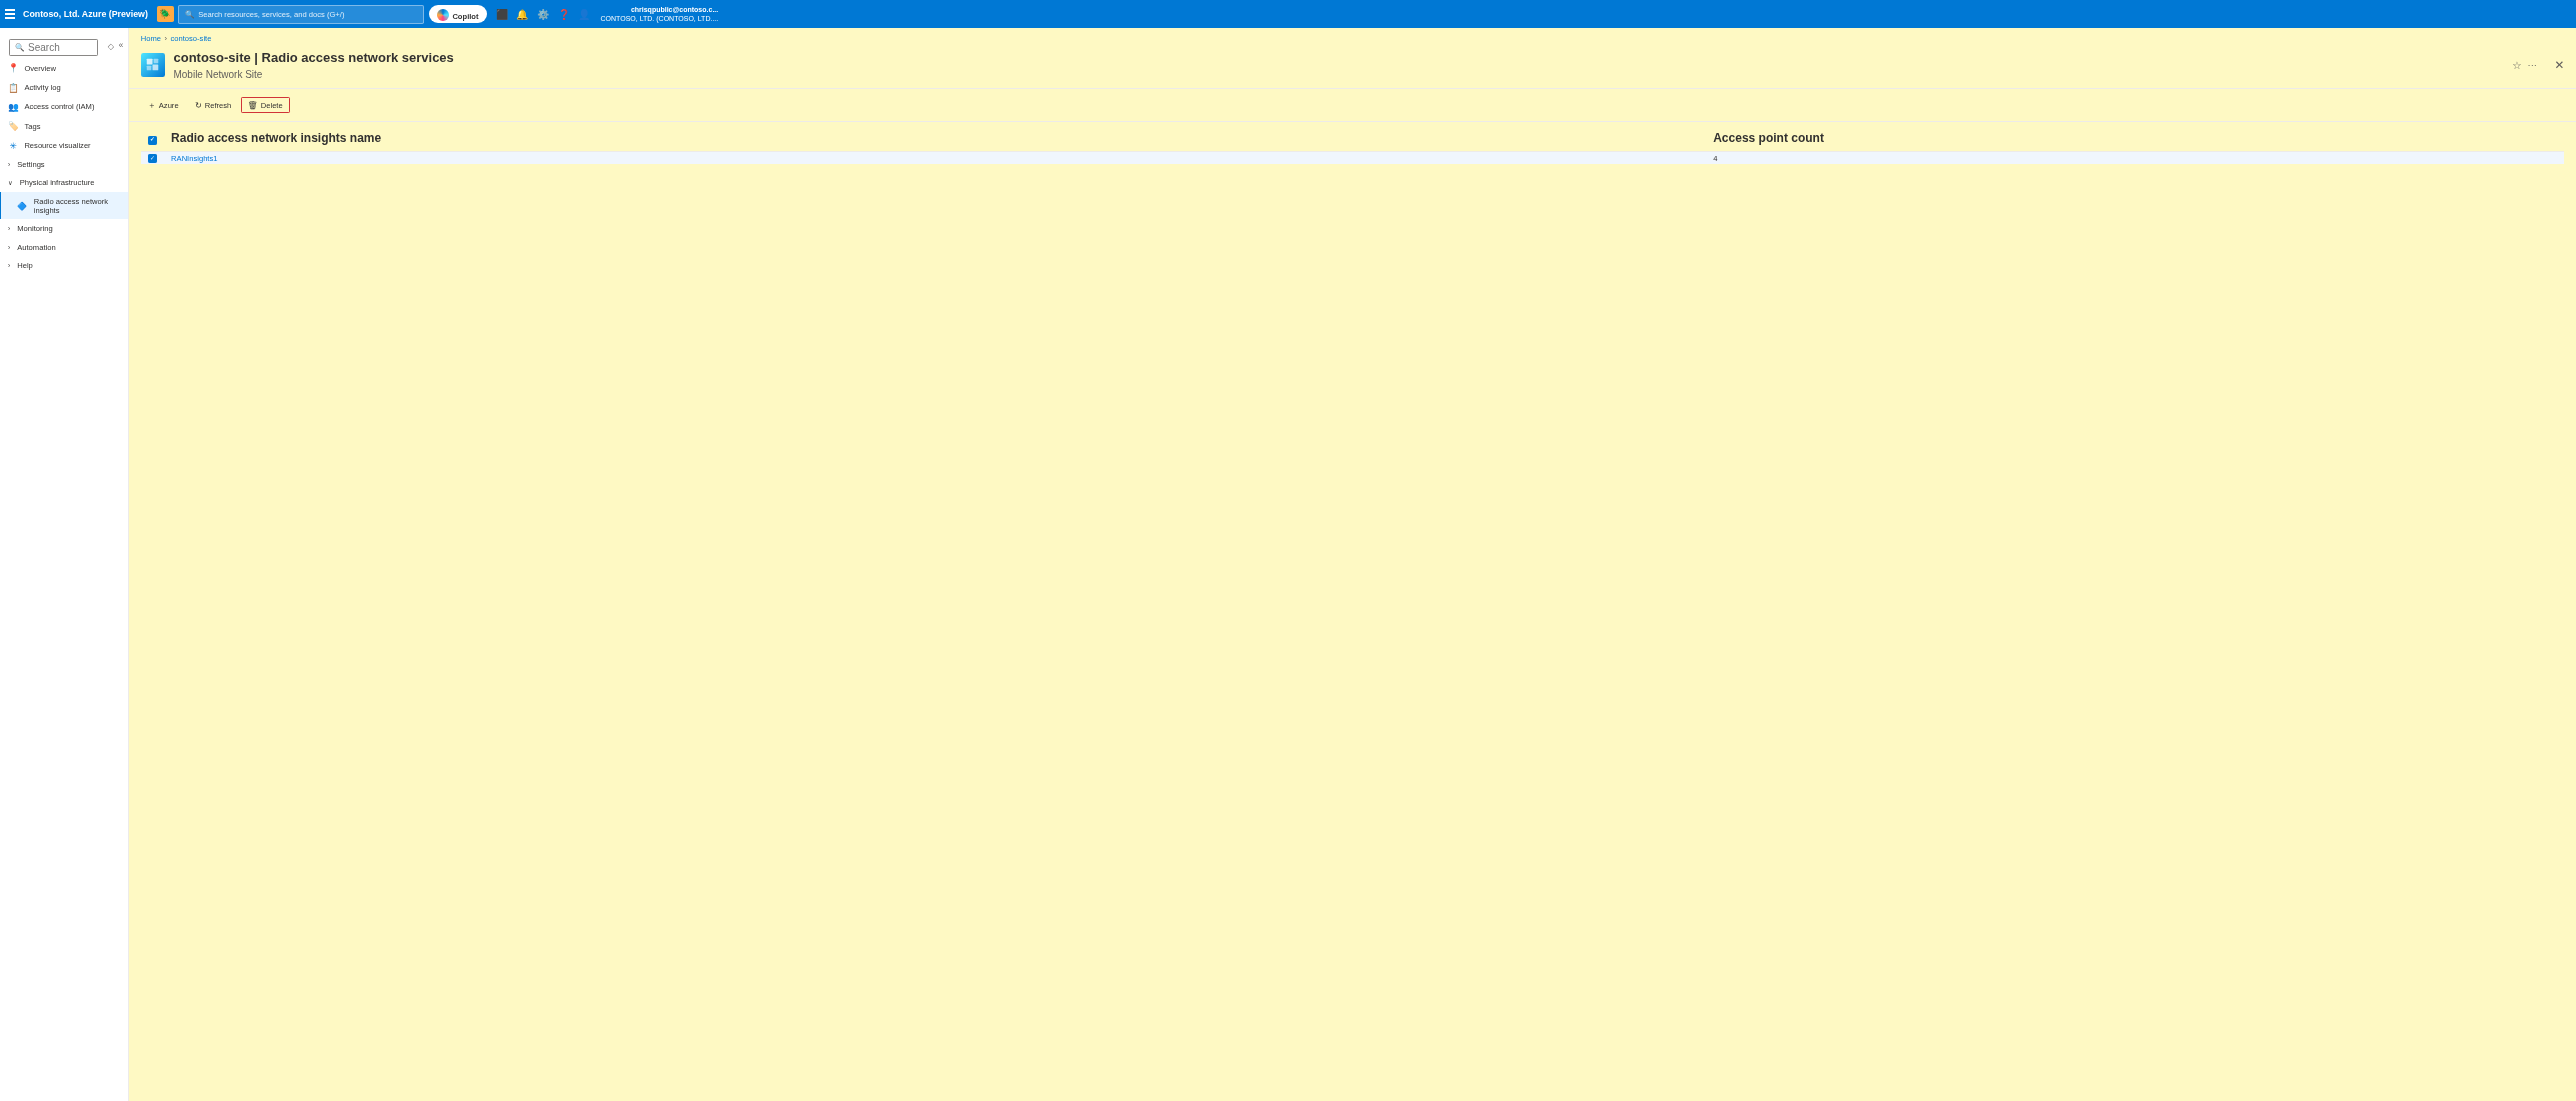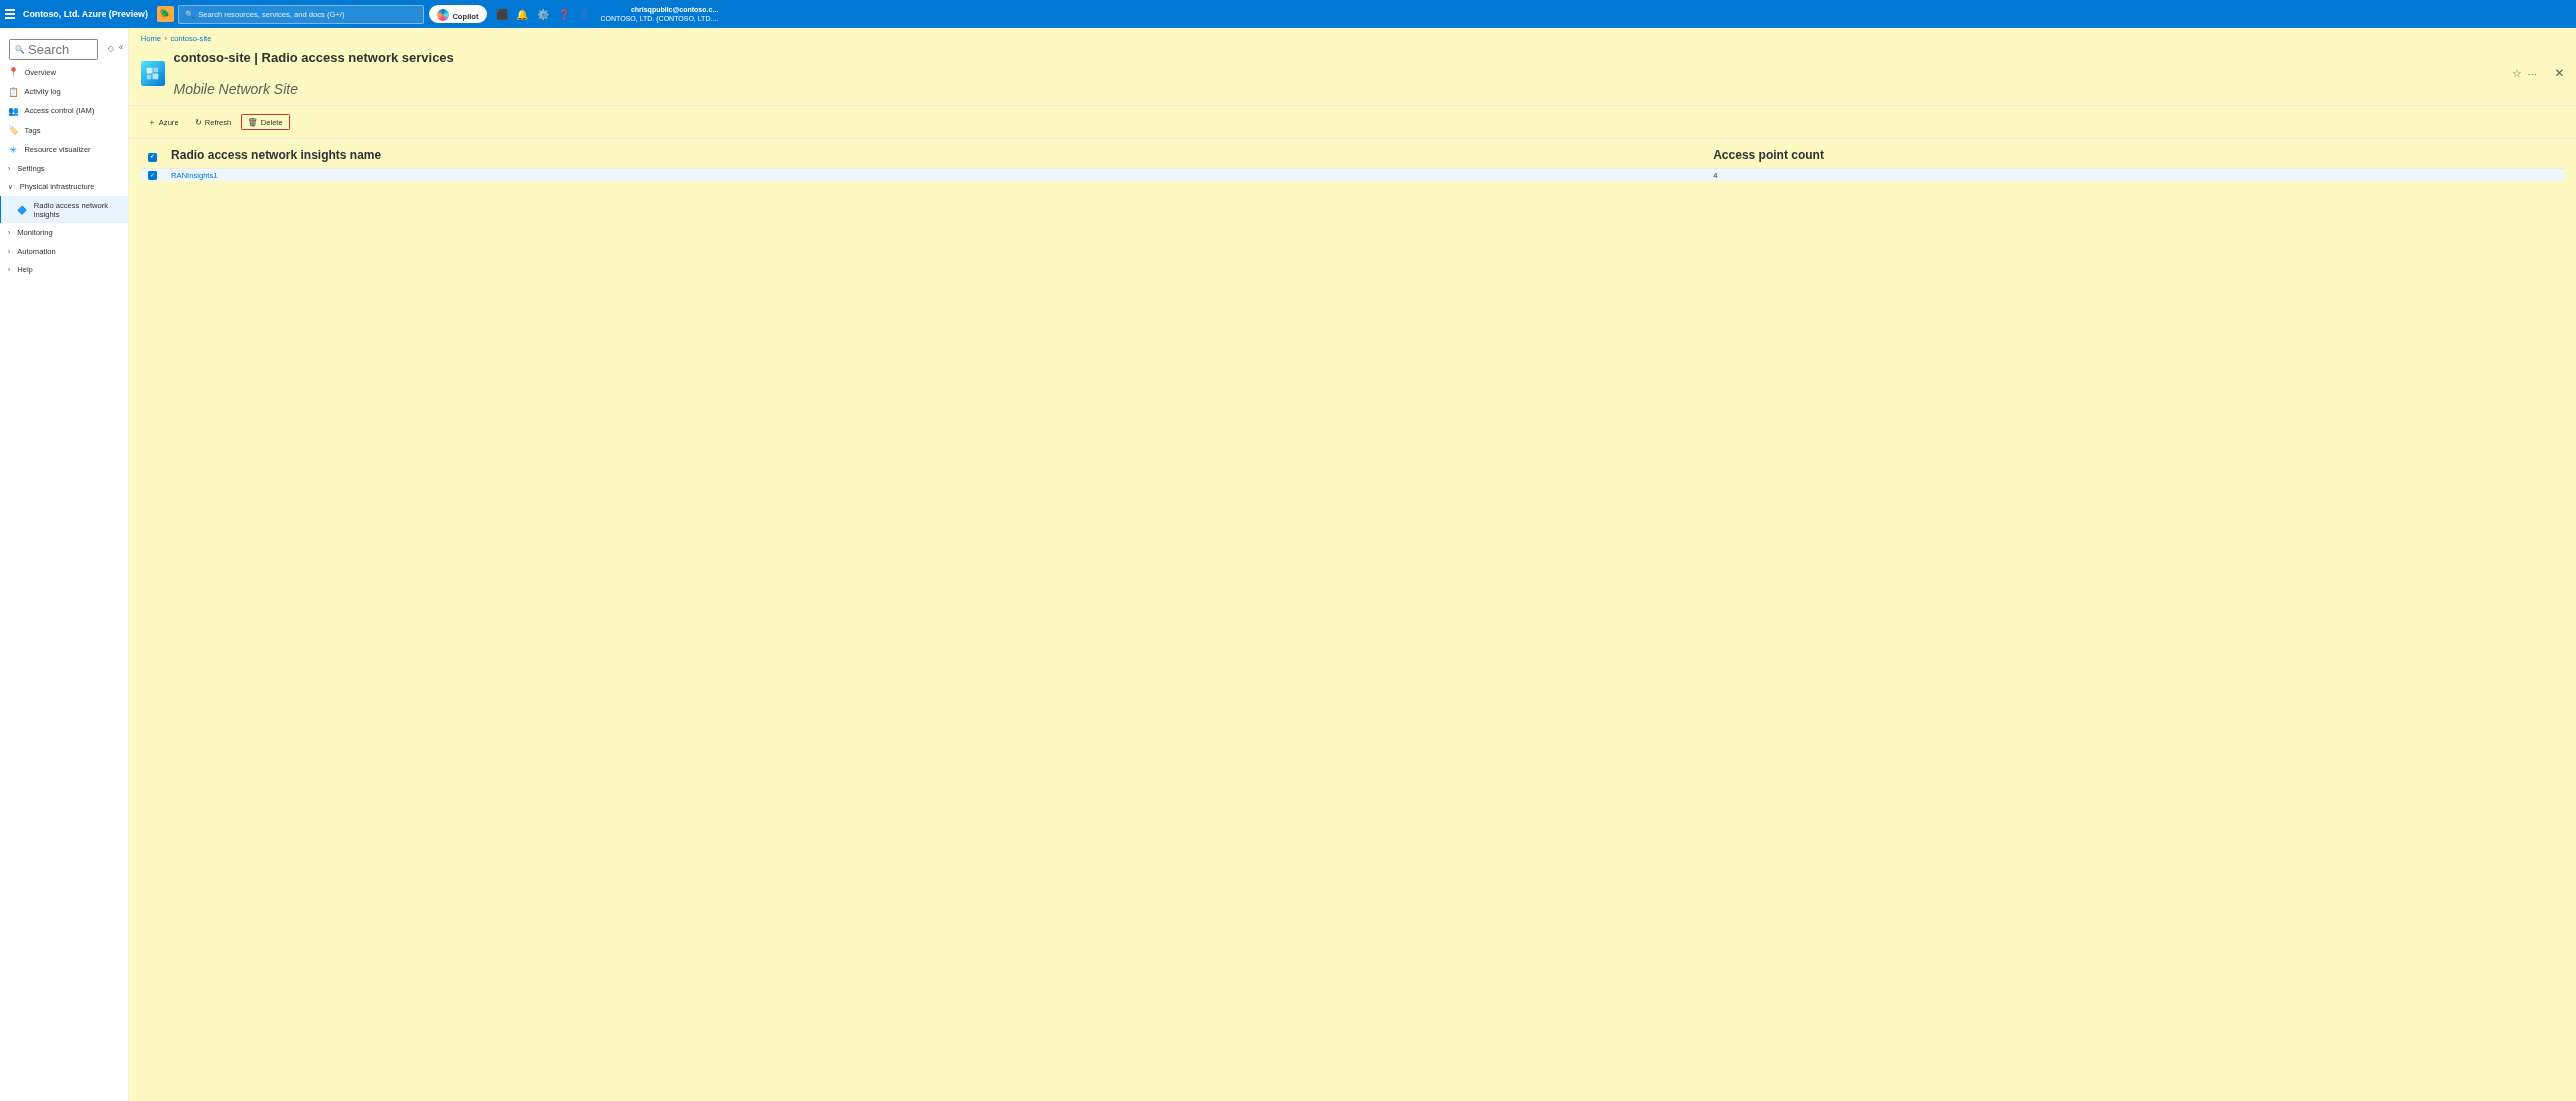--- a/index.html
+++ b/index.html
@@ -149,21 +149,21 @@
       font-size: 13px;
       color: #fff;
       flex-shrink: 0;
     }
     .page-header-text { flex: 1; }
     .page-header-text h1 {
       font-size: 13px; font-weight: 600; color: #323130;
       display: flex; align-items: center; gap: 5.9px;
     }
     .page-header-text .subtitle {
-      font-size: 14px; color: #605e5c; margin-top: 16px; font-style: italic;
+      font-size: 10px; color: #605e5c; margin-top: 4px;
     }
     .header-actions { display: flex; align-items: center; gap: 5.9px; }
     .header-actions .star { font-size: 10.5px; color: #605e5c; cursor: pointer; }
     .header-actions .more { font-size: 9.4px; color: #605e5c; cursor: pointer; }
     .header-actions .close { font-size: 11.7px; color: #605e5c; cursor: pointer; margin-left: 11.7px; }
 
     
     .toolbar {
       display: flex; align-items: center; gap: 2.3px;
       padding: 7px 11.7px;
@@ -263,21 +263,21 @@
     <div>CONTOSO, LTD. (CONTOSO, LTD....</div>
   </div>
 </nav>
 
 <div class="layout">
 
   <aside class="sidebar">
     <div style="display:flex;align-items:center;padding:4.7px 4.7px 0;">
       <div class="sidebar-search" style="flex:1;">
         <span style="color:#605e5c;">🔍</span>
-        <input type="text" style="border: none; outline: none; font-size: 13px; width: 100%; font-family: inherit;" placeholder="Search">
+        <input type="text" style="border: none; outline: none; font-size: 10px; width: 100%; font-family: inherit;" placeholder="Search">
       </div>
       <div style="display:flex;gap:4.7px;padding-left:4.7px;">
         <span style="font-size:8.2px;color:#605e5c;cursor:pointer;">◇</span>
         <span style="font-size:8.2px;color:#605e5c;cursor:pointer;">«</span>
       </div>
     </div>
 
     <div class="nav-item">
       <span class="icon">📍</span>
       <span>Overview</span>

